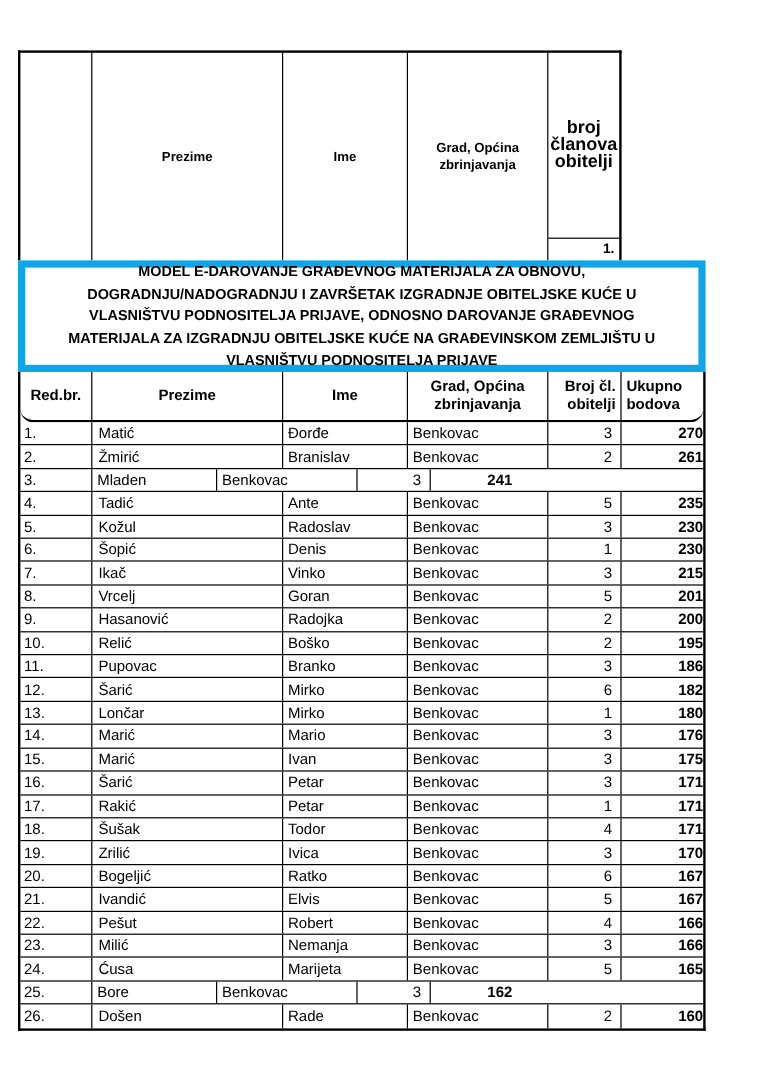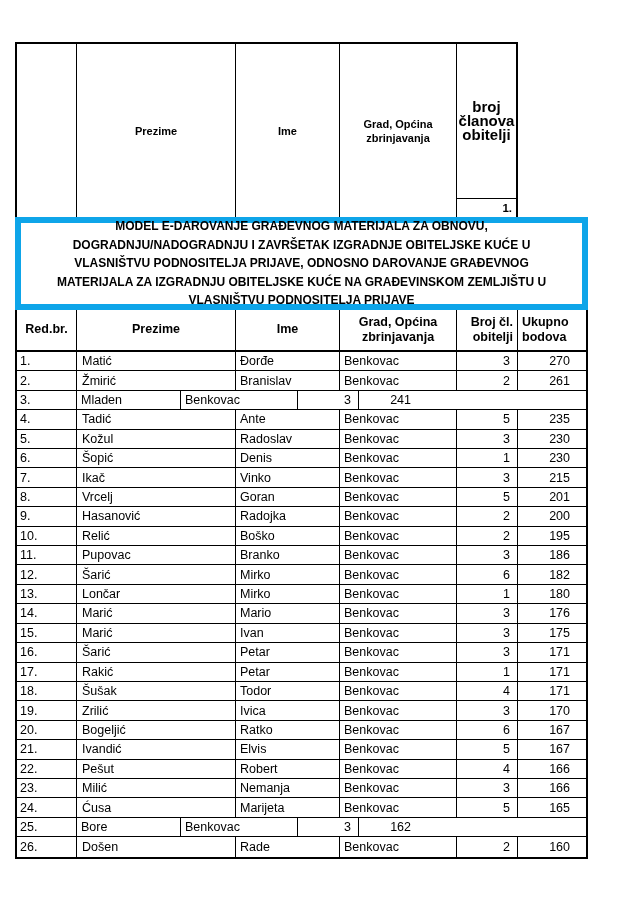--- a/index.html
+++ b/index.html
@@ -43,21 +43,21 @@
     padding:0 27px;
   }
 
   
   .main-table {
     position:absolute; left:15px; top:310px; width:573px;
     box-sizing:border-box; border:2px solid #000; border-top:none;
   }
   .thead {
     display:flex; height:42px; box-sizing:border-box; border-bottom:2px solid #000;
-    font-weight:bold; font-size:12.5px; line-height:15.5px;
+    font-weight:bold; font-size:12.5px; line-height:15.5px;border-radius:11px;
   }
   .th {
     box-sizing:border-box; border-right:1px solid #000; height:100%;
     display:flex; align-items:center; justify-content:center; text-align:center;
   }
   .trow {
     display:flex; height:19.42px; box-sizing:border-box; border-bottom:1px solid #000;
     font-size:12.5px;
   }
   .trow:last-child { border-bottom:none; }
@@ -74,21 +74,21 @@
 
   .th.w-grad { padding:0 4px; }
   .th.w-broj { justify-content:flex-end; text-align:right; padding-right:4px; }
   .th.w-bod  { justify-content:flex-start; text-align:left; padding-left:4px; }
 
   .cell.w-num  { padding-left:3px; }
   .cell.w-prez { padding-left:5px; }
   .cell.w-ime  { padding-left:4px;text-align:center; }
   .cell.w-grad { padding-left:4px; }
   .cell.w-broj { justify-content:flex-end; padding-right:7px; }
-  .cell.w-bod  { justify-content:flex-end; padding-right:16px; }
+  .cell.w-bod  { justify-content:flex-end; padding-right:0;font-weight:bold; }
 </style>
 </head>
 <body>
 
 <div class="page">
 
   <div class="top-table">
     <div class="tt-cell tt-c1"></div>
     <div class="tt-cell tt-c2">Prezime</div>
     <div class="tt-cell tt-c3">Ime</div>

